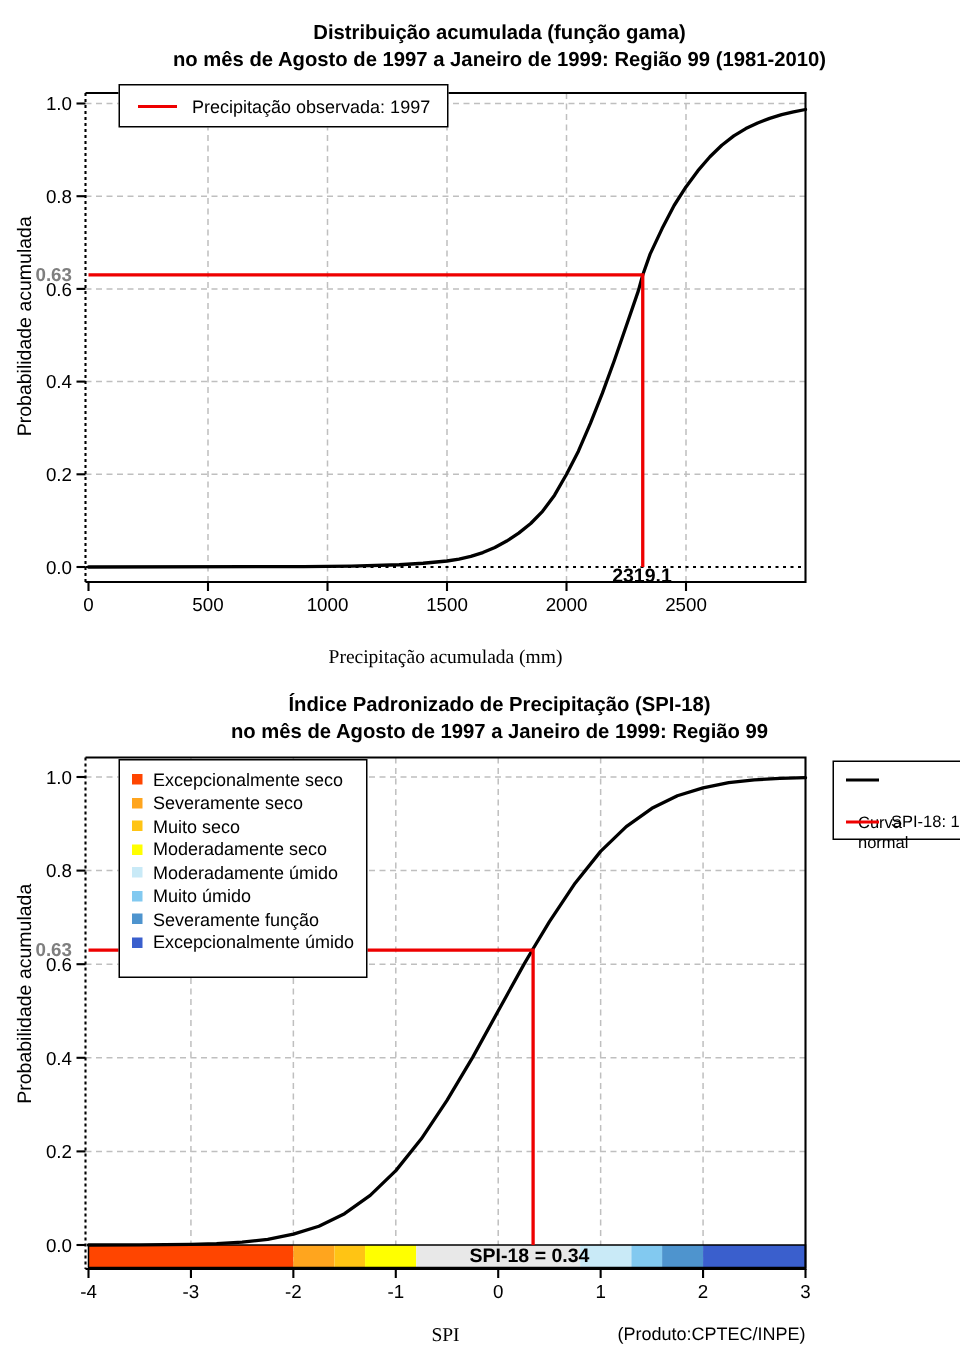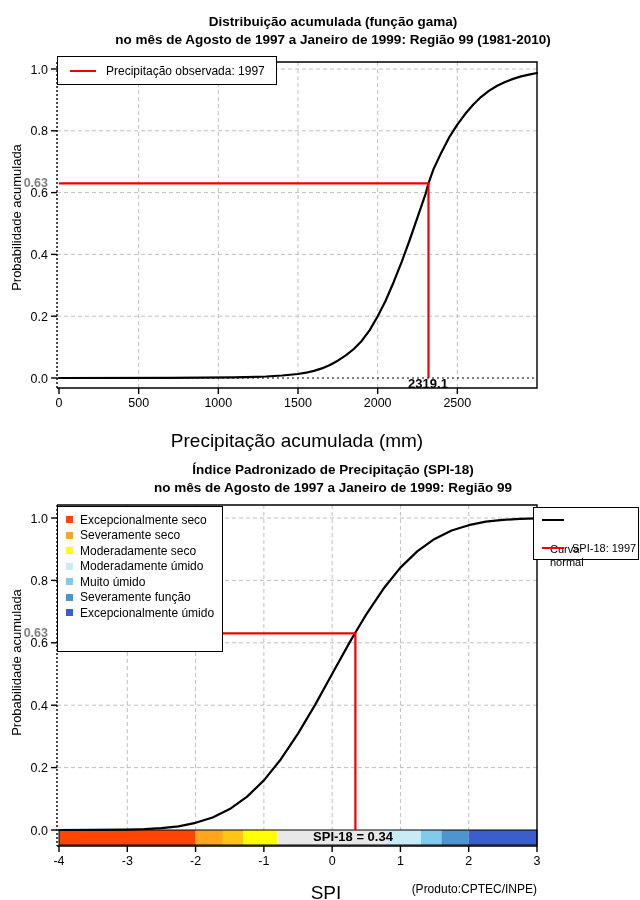--- a/index.html
+++ b/index.html
@@ -3,24 +3,24 @@
 <meta charset="utf-8">
 <style>
   html,body{margin:0;padding:0;}
   body{
     width:640px;height:900px;position:relative;background:#fff;
     font-family:"Liberation Sans","DejaVu Sans",sans-serif;color:#000;
     overflow:hidden;
   }
   .abs{position:absolute;}
   .title-line{width:594px;text-align:center;font-weight:bold;font-size:13.5px;line-height:17px;padding-left:36px;}
-  .axis-label{width:594px;text-align:center;font-size:19px;}
+  .axis-label{width:594px;text-align:center;font-size:13px;font-family:Liberation Serif, serif;}
   .ylab{width:200px;text-align:center;font-size:13px;transform:rotate(-90deg);}
   svg text{font-family:"Liberation Sans","DejaVu Sans",sans-serif;fill:#000;}
-  .legend-box{background:#fff;border:1.5px solid #000;box-sizing:border-box;}
+  .legend-box{background:#fff;border:1.5px solid #000;box-sizing:border-box;margin-left:22px;}
   #legend1{left:57px;top:56px;width:220px;height:29px;display:flex;align-items:center;}
   #legend1 .sample{width:26px;height:0;border-top:2.5px solid #e00;margin-left:12px;}
   #legend1 .lbl{font-size:12px;margin-left:10px;}
   #spi-cats{left:57px;top:506px;width:166px;height:146px;padding:5px 0 0 8px;}
   .cat-row{display:flex;align-items:center;height:15.5px;}
   .swatch{width:7px;height:7px;display:inline-block;flex:0 0 7px;}
   .cat-lbl{font-size:12px;margin-left:7px;white-space:nowrap;}
   #legend2{left:533px;top:507px;width:106px;height:53px;font-size:11px;}
   #legend2 .row{position:absolute;left:8px;display:flex;}
   #legend2 .sample{width:22px;height:0;border-top:2.5px solid #000;margin-top:5px;flex:0 0 22px;}
@@ -151,20 +151,24 @@
 <div id="spi-cats" class="abs legend-box">
     <div class="cat-row">
       <span class="swatch" style="background: rgb(255, 69, 0);"></span>
       <span class="cat-lbl">Excepcionalmente seco</span>
     </div>
     <div class="cat-row">
       <span class="swatch" style="background: rgb(255, 165, 30);"></span>
       <span class="cat-lbl">Severamente seco</span>
     </div>
     <div class="cat-row">
+      <span class="swatch" style="background: rgb(255, 196, 20);"></span>
+      <span class="cat-lbl">Muito seco</span>
+    </div>
+    <div class="cat-row">
       <span class="swatch" style="background: rgb(255, 255, 0);"></span>
       <span class="cat-lbl">Moderadamente seco</span>
     </div>
     <div class="cat-row">
       <span class="swatch" style="background: rgb(201, 234, 247);"></span>
       <span class="cat-lbl">Moderadamente úmido</span>
     </div>
     <div class="cat-row">
       <span class="swatch" style="background: rgb(130, 201, 240);"></span>
       <span class="cat-lbl">Muito úmido</span>
@@ -186,15 +190,15 @@
   </div>
   <div class="row" style="top:34px;">
     <span class="sample red"></span>
     <span class="lbl" style="white-space:nowrap;">SPI-18: 1997</span>
   </div>
 </div>
 
 <div class="abs gray-marker-label" style="left:0;top:626px;">0.63</div>
 <div class="abs bold-ann" style="left:253px;top:829px;width:200px;">SPI-18 = 0.34</div>
 
-<div class="abs axis-label" style="left:0;top:882px;padding-left:29px;">SPI</div>
+<div class="abs axis-label" style="left:0;top:882px;">SPI</div>
 <div class="abs ylab" style="left:-84px;top:655px;">Probabilidade acumulada</div>
 <div class="abs footer-note" style="left:337px;top:882px;width:200px;text-align:right;">(Produto:CPTEC/INPE)</div>
 
 </body></html>

